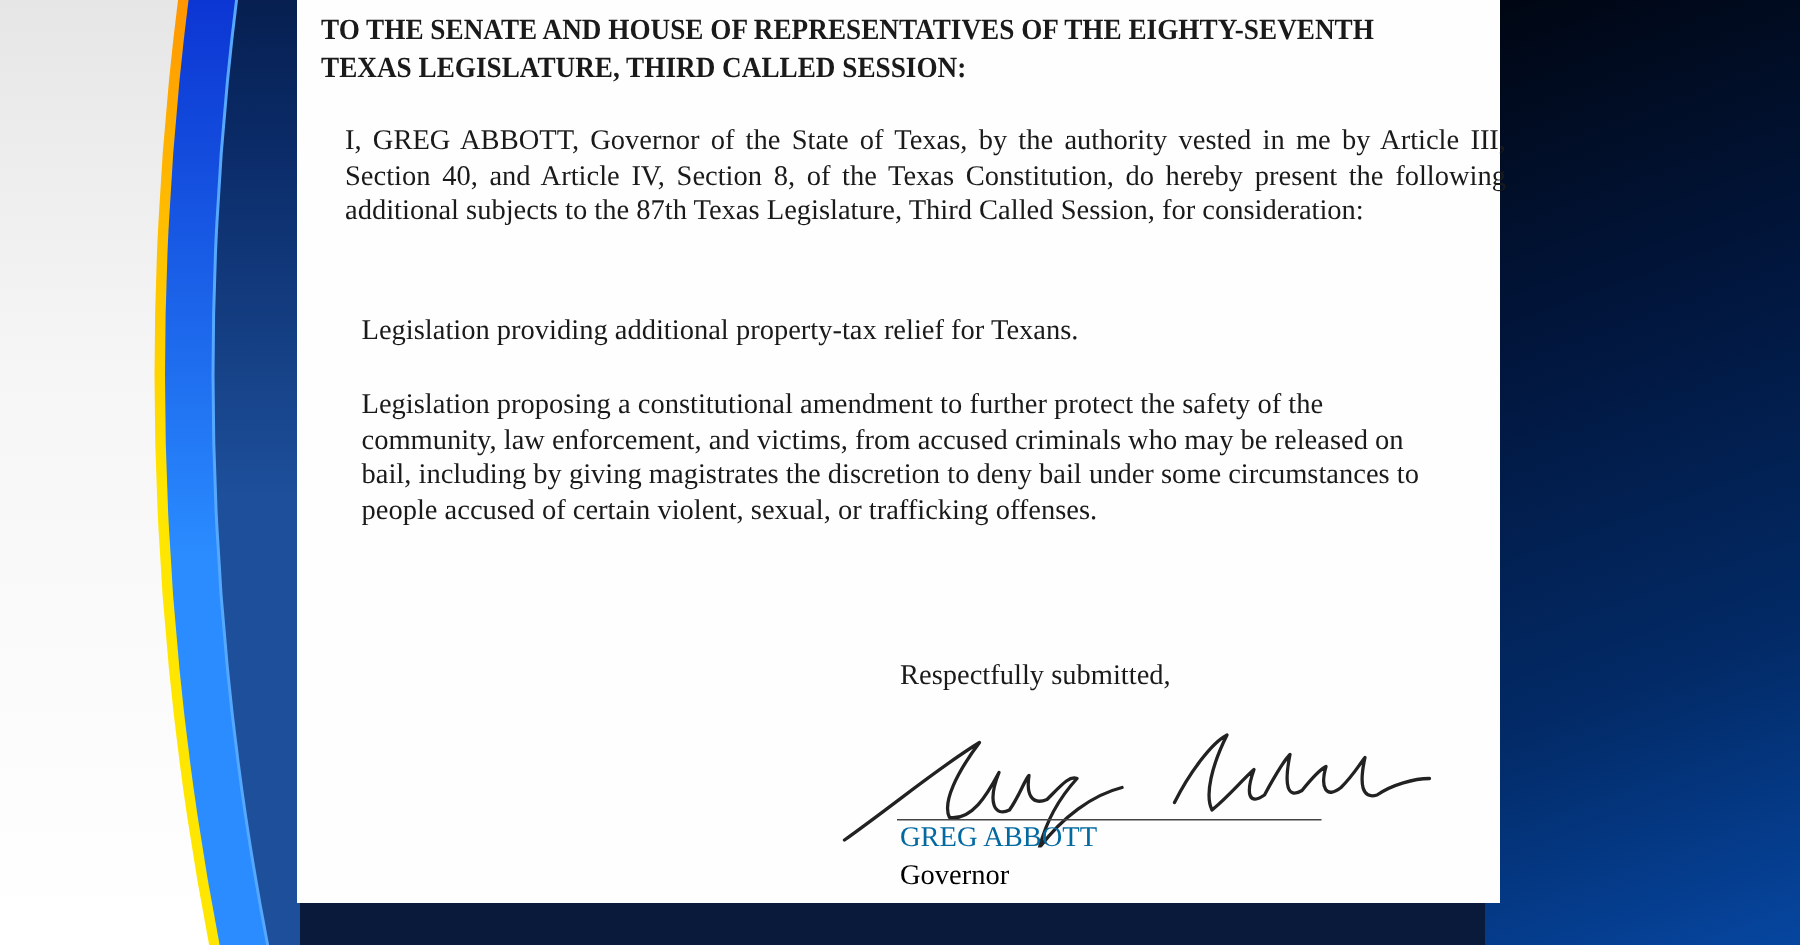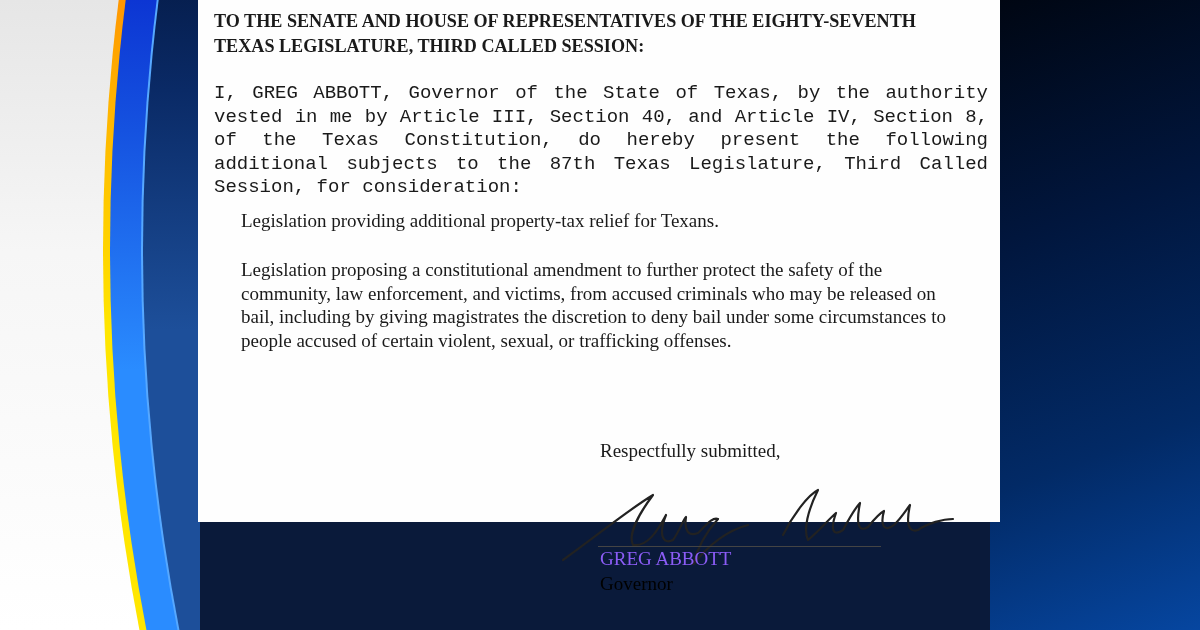--- a/index.html
+++ b/index.html
@@ -9,32 +9,32 @@
   .bg-left { position:absolute; left:0; top:0; width:200px; height:630px; overflow:hidden;
     background: linear-gradient(180deg, #e6e6e6 0%, #f6f6f6 40%, #ffffff 100%); }
   .arc { position:absolute; border-radius:50%; }
   .arc-outer { left:103px; top:-1750px; width:4000px; height:4000px;
     background: linear-gradient(180deg, #ff6a00 40%, #ffb000 46%, #ffe600 52%); }
   .arc-band { left:110px; top:-1750px; width:4000px; height:4000px;
     background: linear-gradient(180deg, #0a2fd0 43%, #1552e0 47%, #2a8cff 53%); }
   .arc-line { left:141px; top:-1750px; width:4000px; height:4000px; background:#56a8ff; }
   .arc-inner { left:143px; top:-1750px; width:4000px; height:4000px;
     background: linear-gradient(180deg, #000d2c 40%, #0a2a66 46%, #1d4f9a 52%); }
-  .paper { position:absolute; left:198px; top:0; width:802px; height:522px; background:#fefefe; color:#1a1a1a; }
+  .paper { position:absolute; left:198px; top:0; width:802px; height:602px; background:#fefefe; color:#1a1a1a; }
   .heading { position:absolute; left:16px; top:8px; width:780px; font-weight:bold; font-size:19.5px; line-height:25px;
     transform:scaleX(0.93); transform-origin:left top; letter-spacing:0px; }
-  .para { position:absolute; left:16px; width:774px; font-size:19px; line-height:23.5px; text-align:justify;font-family:Liberation Mono, monospace; }
+  .para { position:absolute; left:32px; width:774px; font-size:19px; line-height:23.5px; text-align:justify; }
   .p1 { top:82px; }
   .item { position:absolute; left:43px; width:710px; font-size:19px; line-height:23.5px; }
   .i1 { top:209px; }
   .i2 { top:258px; }
   .closing { position:absolute; left:402px; top:428px; font-size:19px;margin-top:12px; }
   .sigline { position:absolute; left:400px; top:546px; width:283px; height:1px; background:#444; }
   .signature { position:absolute; left:360px; top:475px; width:400px; height:90px; }
-  .sig-name { position:absolute; left:402px; top:548px; font-size:19px; color:#8b5cf6; }
+  .sig-name { position:absolute; left:402px; top:548px; font-size:19px; color:#0369a1; }
   .sig-title { position:absolute; left:402px; top:573px; font-size:19px; color:#000000; }
 </style>
 </head>
 <body>
 
 <div class="bg-left">
   <div class="arc arc-outer"></div>
   <div class="arc arc-band"></div>
   <div class="arc arc-line"></div>
   <div class="arc arc-inner"></div>

